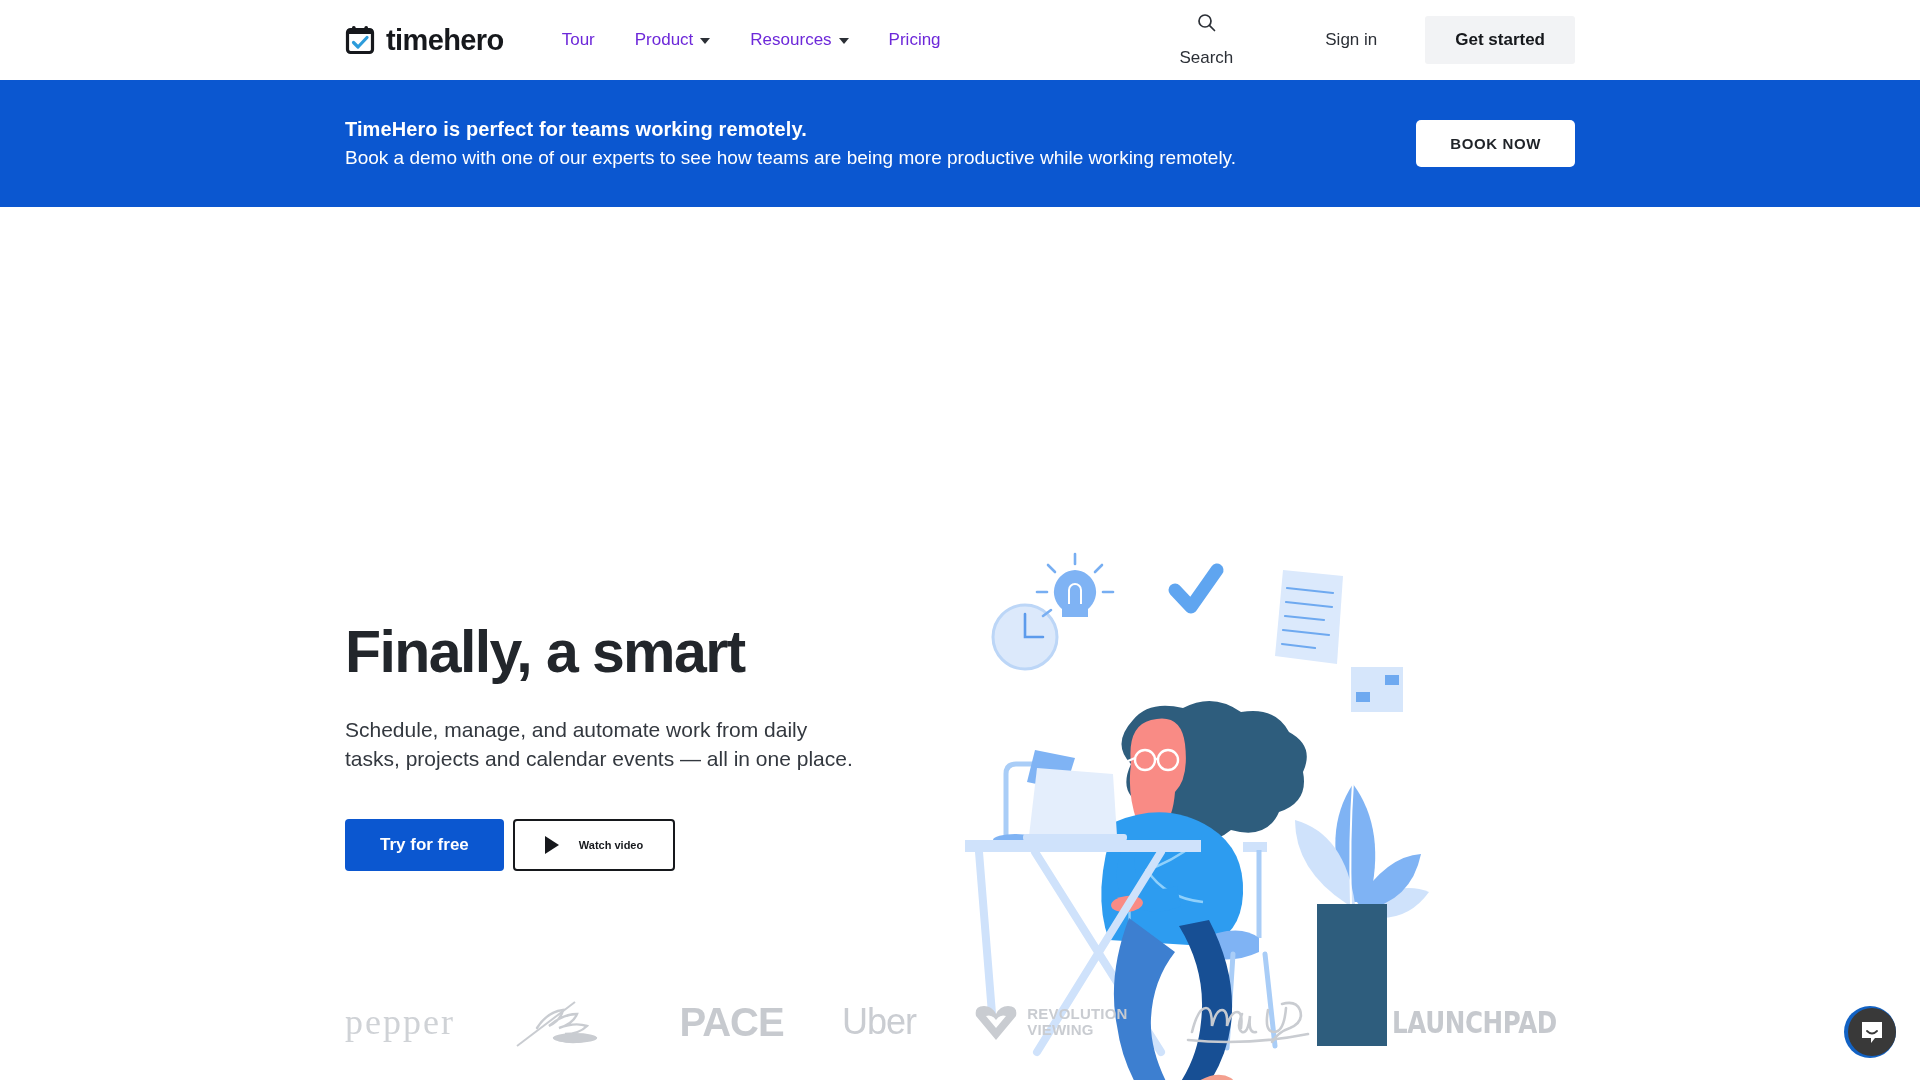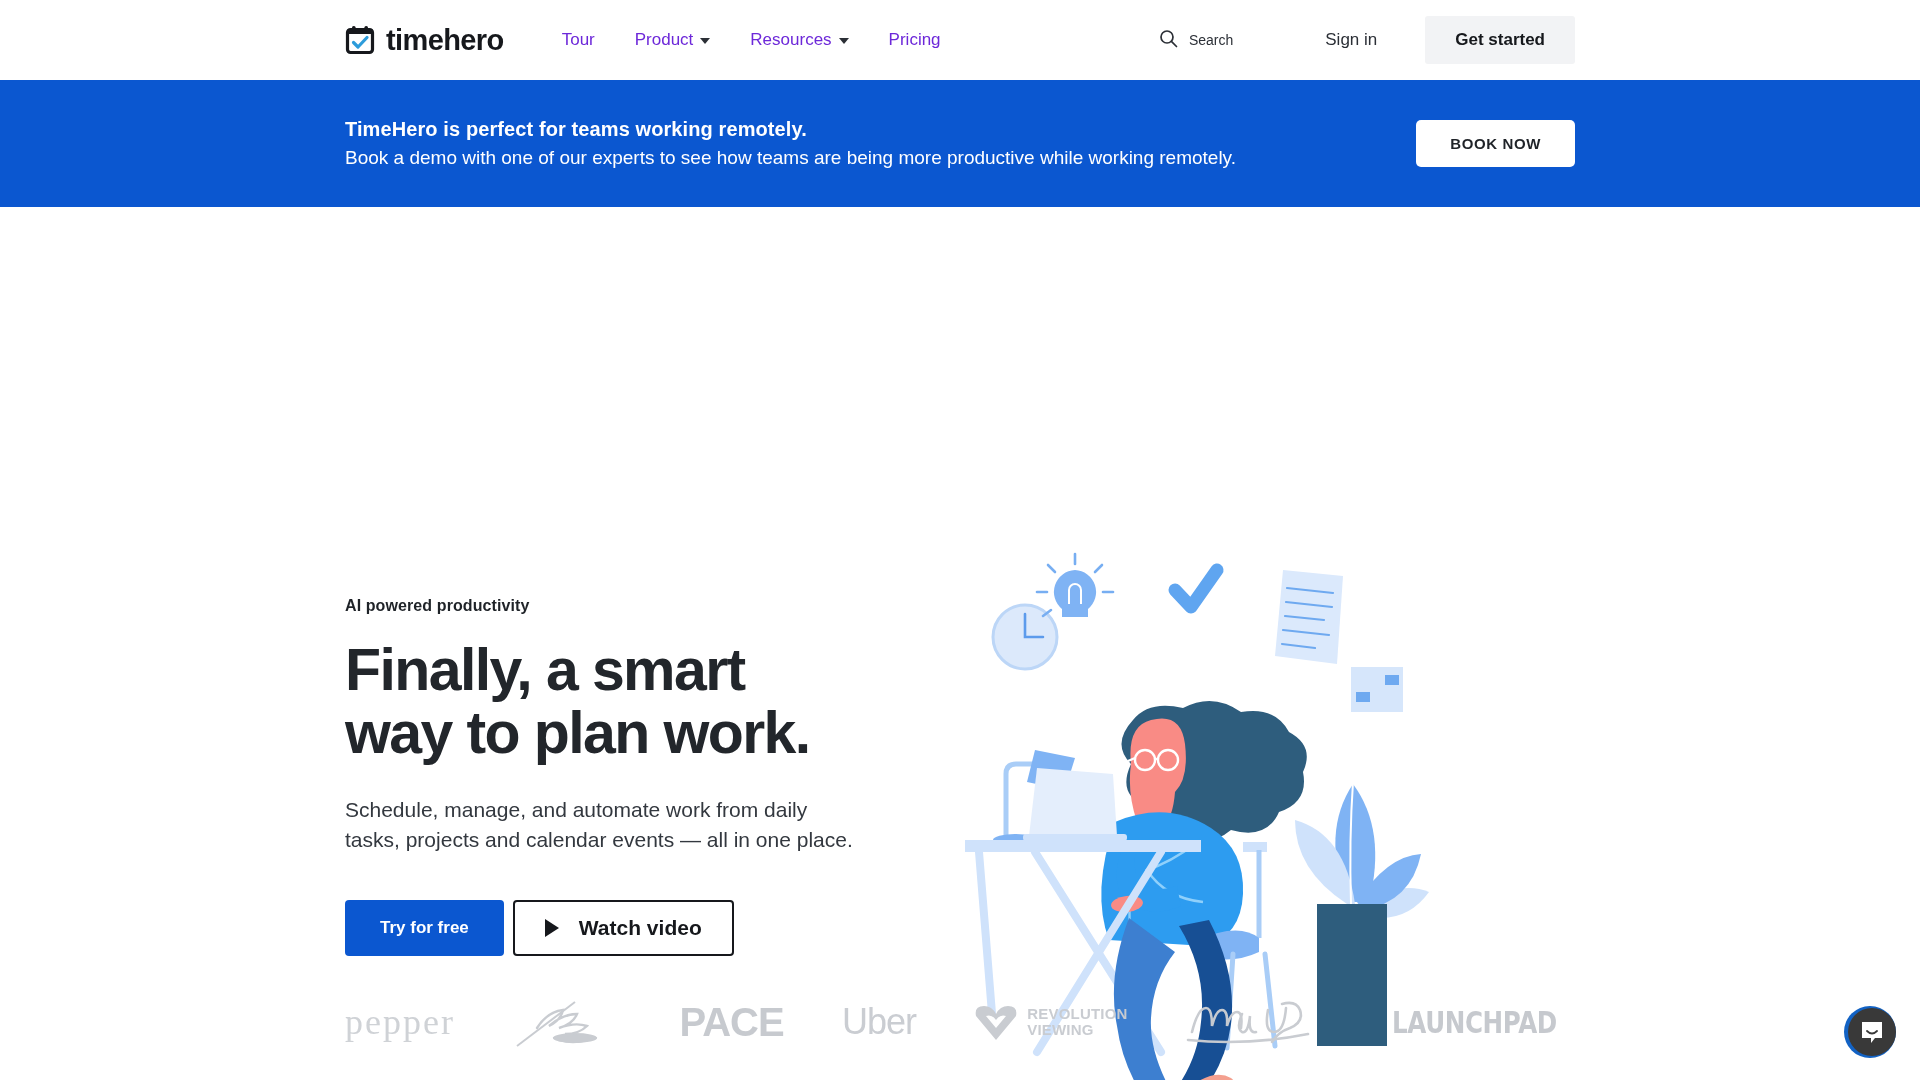--- a/index.html
+++ b/index.html
@@ -30,21 +30,21 @@
     cursor:pointer; white-space:nowrap;
   }
   .caret {
     width:0;height:0;border-left:5px solid transparent;border-right:5px solid transparent;
     border-top:6px solid #2b2f36; display:inline-block; margin-top:2px;
   }
 
   .header-right {
     margin-left:auto; display:flex; align-items:center; gap:0; padding-right:345px;
   }
-  .search-btn { display:flex; align-items:center; gap:11px; font-size:14px; color:#2b2f36; cursor:pointer; }
+  .search-btn { display:flex; align-items:center; gap:11px; font-size:17px; color:#2b2f36; cursor:pointer;flex-direction:column; }
   .signin { font-size:17px; color:#2b2f36; margin-left:92px; cursor:pointer; white-space:nowrap; }
   .getstarted {
     margin-left:48px; background:#f2f3f5; border:none; border-radius:3px;
     font-family:inherit; font-size:17px; font-weight:700; color:#16181c;
     padding:14px 30px; cursor:pointer; white-space:nowrap;
   }
 
   
   .banner {
     background:#0b57d0; color:#fff; height:127px;
@@ -68,21 +68,21 @@
     letter-spacing:-1.6px; margin-top:24px;
   }
   .hero-sub { font-size:21px; line-height:1.42; color:#33383f; margin-top:31px; }
   .hero-actions { display:flex; gap:9px; margin-top:45px; }
   .btn-primary {
     background:#0b57d0; border:none; border-radius:4px; color:#fff;
     font-family:inherit; font-size:17px; font-weight:700; padding:16px 35px; cursor:pointer;
   }
   .btn-ghost {
     background:#fff; border:2px solid #16181c; border-radius:4px; color:#16181c;
-    font-family:inherit; font-size:21px; font-weight:700; padding:14px 30px;
+    font-family:inherit; font-size:11px; font-weight:700; padding:14px 30px;
     cursor:pointer; display:flex; align-items:center; gap:20px;
   }
   .play-tri { width:0;height:0;border-top:9px solid transparent;border-bottom:9px solid transparent;border-left:14px solid #16181c; }
 
   .hero-right { flex:1; position:relative; }
   .illus { position:absolute; left:10px; top:345px; width:480px; height:545px; }
 
   
   .logos {
     display:flex; align-items:center; justify-content:space-between;
@@ -165,24 +165,22 @@
   <div class="banner-copy">
     <div class="banner-title">TimeHero is perfect for teams working remotely.</div>
     <div class="banner-sub">Book a demo with one of our experts to see how teams are being more productive while working remotely.</div>
   </div>
   <button class="booknow">BOOK NOW</button>
 </div>
 
 <div class="hero">
 
   <div class="hero-left">
-    <div class="eyebrow">AI powered productivity</div>
     <h1 class="hero-title">
       <span>Finally, a smart</span><br>
-      <span>way to plan work.</span>
     </h1>
     <p class="hero-sub">
       <span>Schedule, manage, and automate work from daily</span><br>
       <span>tasks, projects and calendar events — all in one place.</span>
     </p>
     <div class="hero-actions">
       <button class="btn-primary">Try for free</button>
       <button class="btn-ghost">
         <i class="play-tri"></i>
         <span>Watch video</span>

